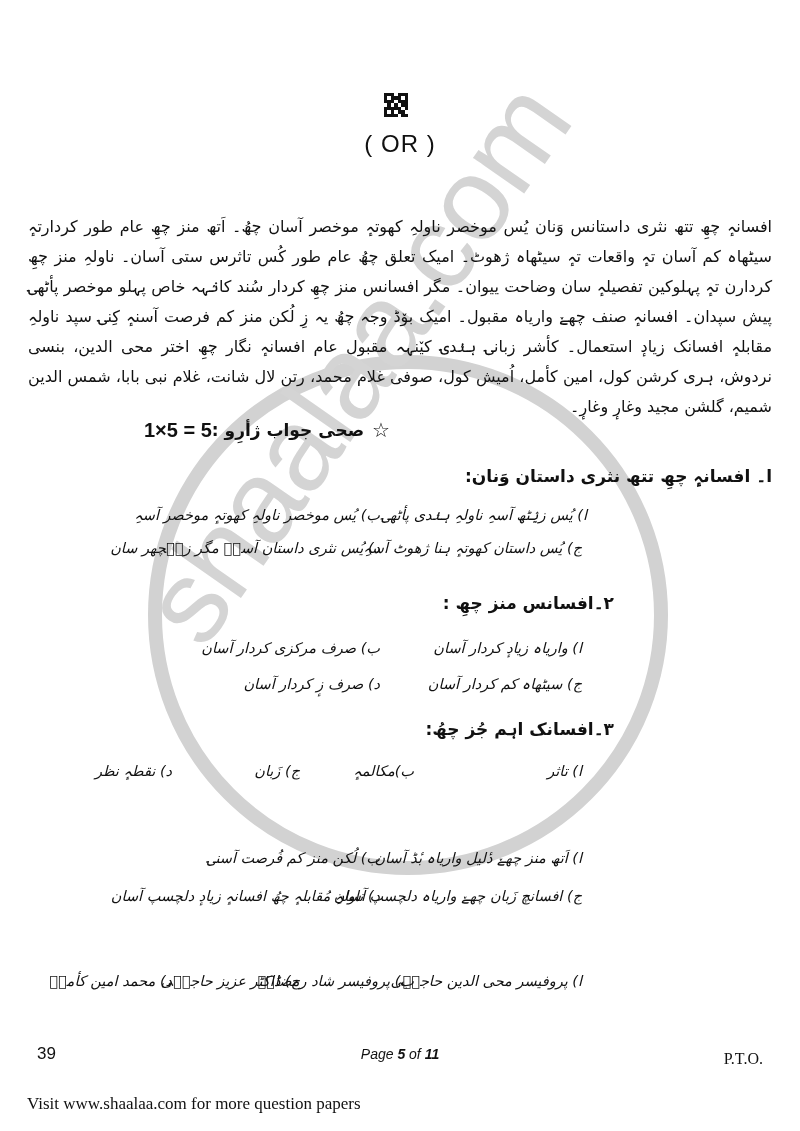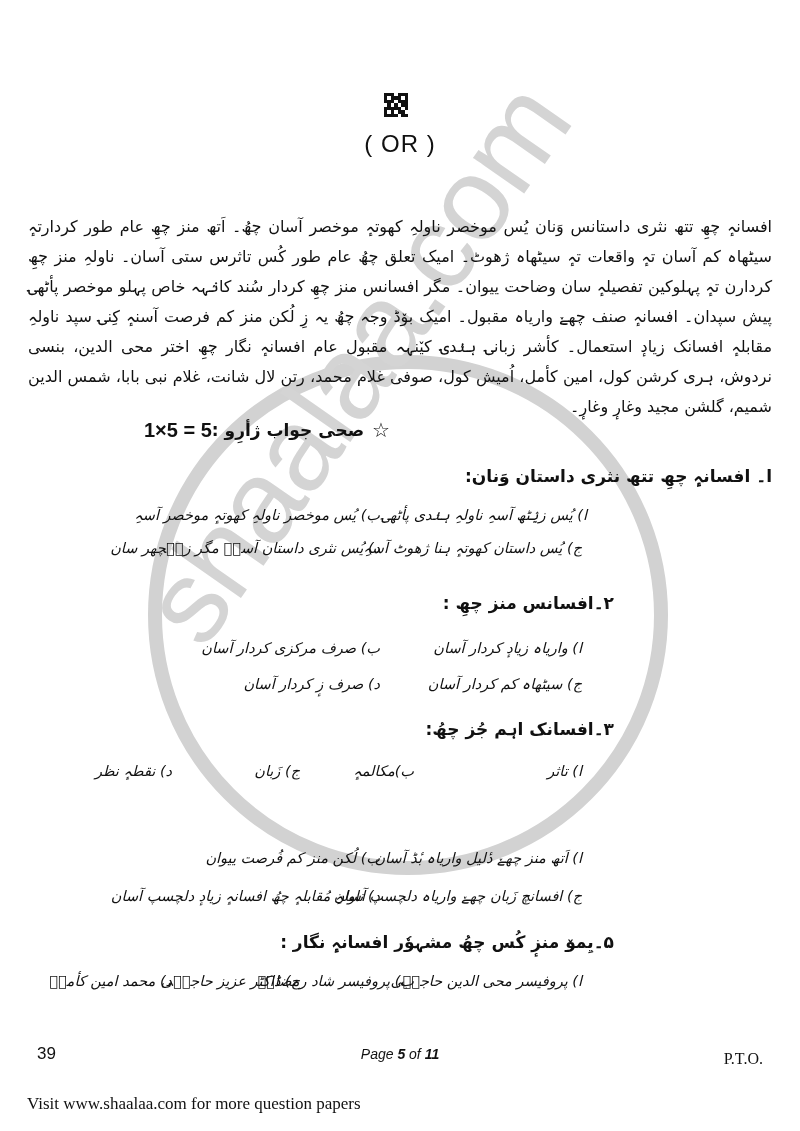--- a/index.html
+++ b/index.html
@@ -143,28 +143,27 @@
   <div class="q-title rtl" style="top:719px; right:186px">۳۔افسانک اہم جُز چھُ:</div>
   <div class="opt-row" style="top:763px">
     <span class="opt" style="right:218px"><span>ا)</span> <span>تاثر</span></span>
     <span class="opt" style="right:386px"><span>ب)</span><span>مکالمہٕ</span></span>
     <span class="opt" style="right:500px"><span>ج)</span> <span>زَبان</span></span>
     <span class="opt" style="right:628px"><span>د)</span> <span>نقطہٕ نظر</span></span>
   </div>
 
   <div class="opt-row" style="top:850px">
     <span class="opt" style="right:218px"><span>ا)</span> <span>اَتھ منز چھےٚ دٔلیل واریاہ بٔڈ آسان</span></span>
-    <span class="opt" style="right:420px"><span>ب)</span> <span>لُکن منز کم فُرصت ییوان</span></span>
+    <span class="opt" style="right:420px"><span>ب)</span> <span>لُکن منز کم فُرصت آسنۍ</span></span>
   </div>
   <div class="opt-row" style="top:888px">
     <span class="opt" style="right:420px"><span>د)</span> <span>ناولہِ مُقابلہٕ چھُ افسانہٕ زیادٕ دلچسپ آسان</span></span>
     <span class="opt" style="right:218px"><span>ج)</span> <span>افسانچ زَبان چھےٚ واریاہ دلچسپ آسان</span></span>
   </div>
 
-  <div class="q-title rtl" style="top:932px; right:186px">۵۔یِموٚ منزٕ کُس چھُ مشہوٗر افسانہٕ نگار :</div>
   <div class="opt-row" style="top:973px">
     <span class="opt" style="right:218px"><span>ا)</span> <span>پروفیسر محی الدین حاجنؔی</span></span>
     <span class="opt" style="right:386px"><span>ب)</span> <span>پروفیسر شاد رمضانؔ</span></span>
     <span class="opt" style="right:500px"><span>ج)</span> <span>ڈاکٹر عزیز حاجنؔی</span></span>
     <span class="opt" style="right:628px"><span>د)</span> <span>محمد امین کأملؔ</span></span>
   </div>
 
   <div class="footer-num">39</div>
   <div class="footer-page">
     <span>Page </span><b>5</b><span> of </span><b>11</b>

